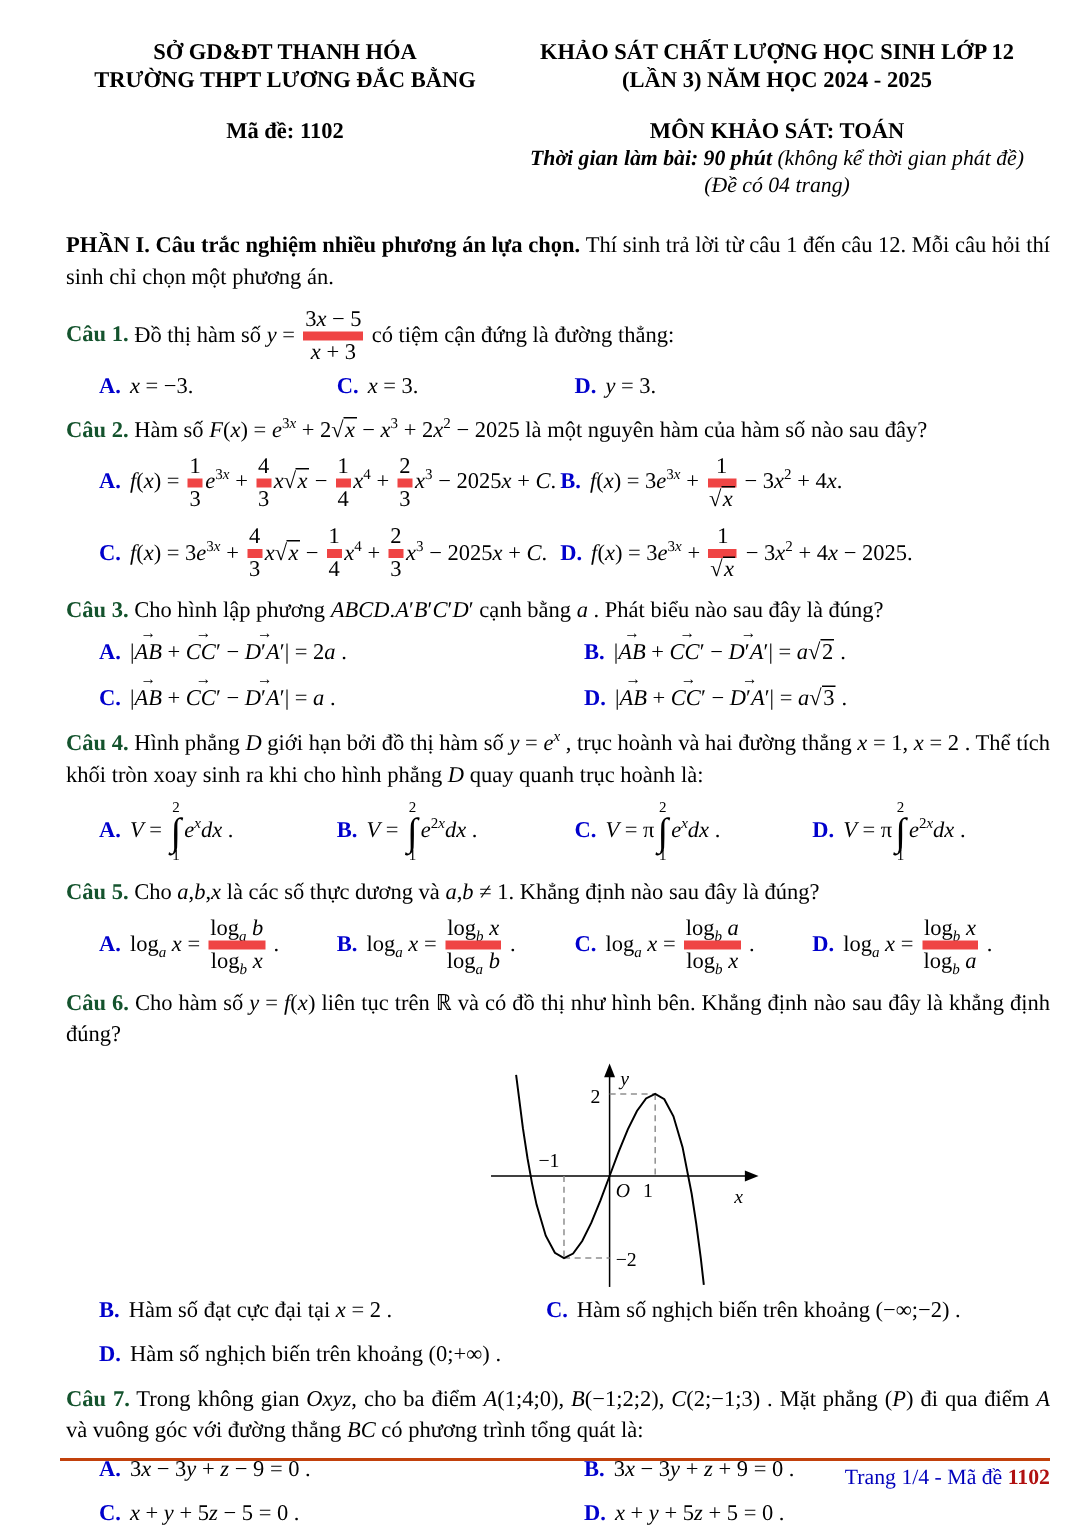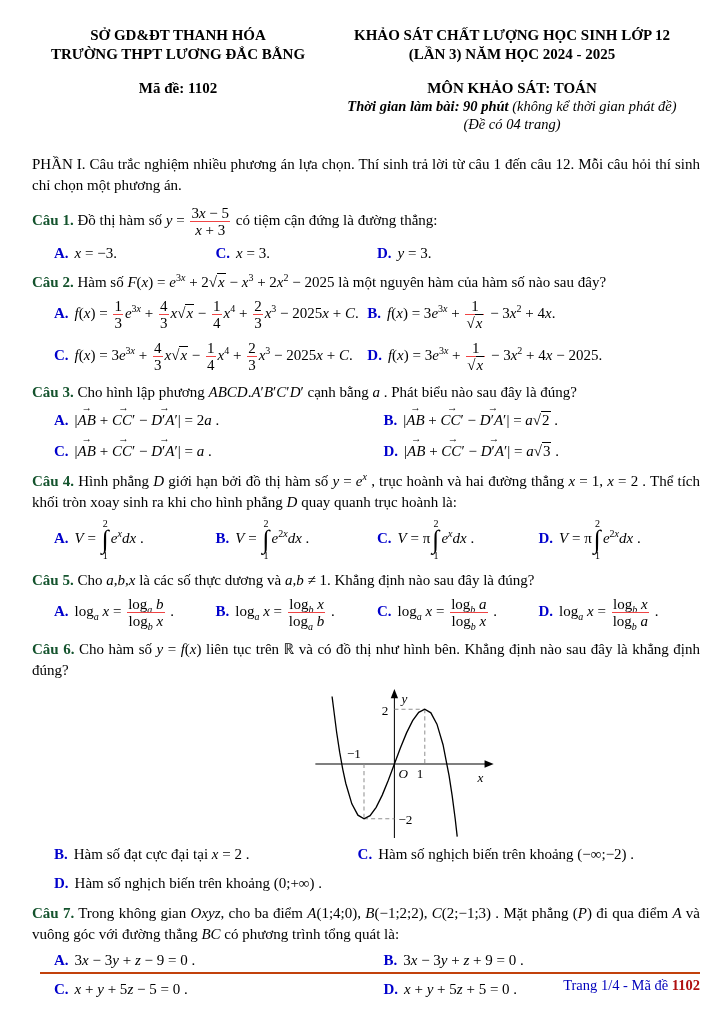--- a/index.html
+++ b/index.html
@@ -1,20 +1,20 @@
 <!DOCTYPE html>
 <html><head>
 <meta charset="utf-8">
 <style>
   * { box-sizing: border-box; }
   html, body { margin: 0; padding: 0; background: #fff; }
   body { width: 725px; height: 1024px; font-family: "Liberation Serif", serif; font-size: 15px; color: #000; }
-  .page { position: relative; width: 725px; height: 1024px; overflow: hidden; padding: 26px 25px 0 32px; }
-
-  .b { font-weight: normal; }
+  .page { position: relative; width: 725px; height: 1024px; overflow: hidden; padding: 26px 25px 0 44px; }
+
+  .b { font-weight: bold; }
   .i { font-style: italic; }
   .bi { font-weight: bold; font-style: italic; }
 
   
   .header { display: flex; }
   .h-left { width: 292px; text-align: center; }
   .h-right { flex: 1; text-align: center; }
   .h-left .line, .h-right .line { font-weight: bold; line-height: 1.25; }
   .code-line { font-weight: bold; margin-top: 16px; }
   .subject-line { font-weight: bold; margin-top: 16px; }
@@ -34,21 +34,21 @@
   .cols2b { grid-template-columns: 51% 49%; }
   .cols2c { grid-template-columns: 47% 53%; }
   .opt { line-height: 1.35; }
   .letter { color: #0000cc; font-weight: bold; margin-right: 6px; }
 
   
   .mt i { font-style: italic; }
   sup { font-size: 10px; vertical-align: super; line-height: 0; }
   sub { font-size: 10px; vertical-align: sub; line-height: 0; }
   .fr { display: inline-flex; flex-direction: column; text-align: center; vertical-align: middle; line-height: 1.08; padding: 0 2px; }
-  .fr .d { border-top: 1px solid #ef4444; padding: 0 1px; }
+  .fr .d { border-top: 6px solid #ef4444; padding: 0 1px; }
   .fr .n { padding: 0 1px; }
   .sq { white-space: nowrap; }
   .sq .sb { border-top: 1px solid #000; padding: 0 1px; }
   .itg { display: inline-flex; flex-direction: column; align-items: center; vertical-align: middle; line-height: 1; margin: 0 2px; }
   .itg .s { font-size: 26px; line-height: 0.82; }
   .itg .t, .itg .b2 { font-size: 10px; line-height: 1.1; }
   .vec { display: inline-block; position: relative; white-space: nowrap; margin-top: 2px; }
   .vec .va { position: absolute; top: -0.72em; left: 0; width: 100%; text-align: center; font-size: 0.7em; font-style: normal; line-height: 1; }
 
   

